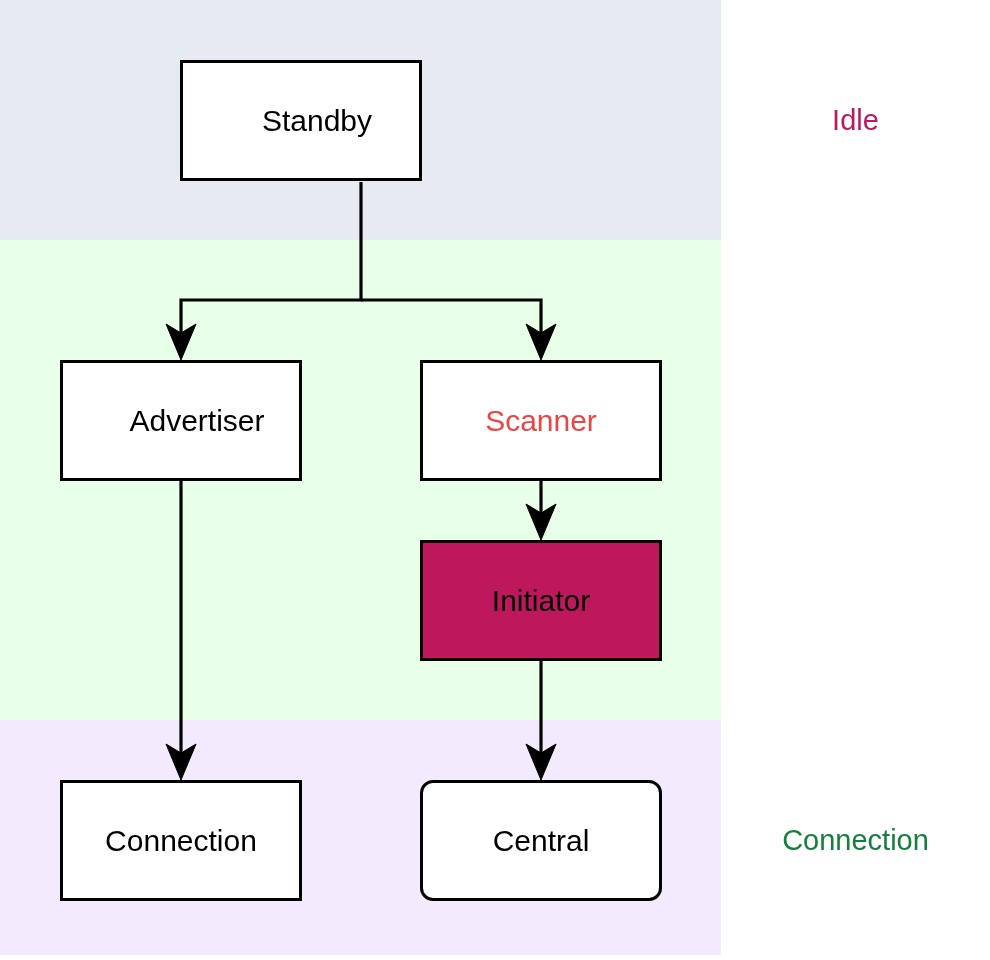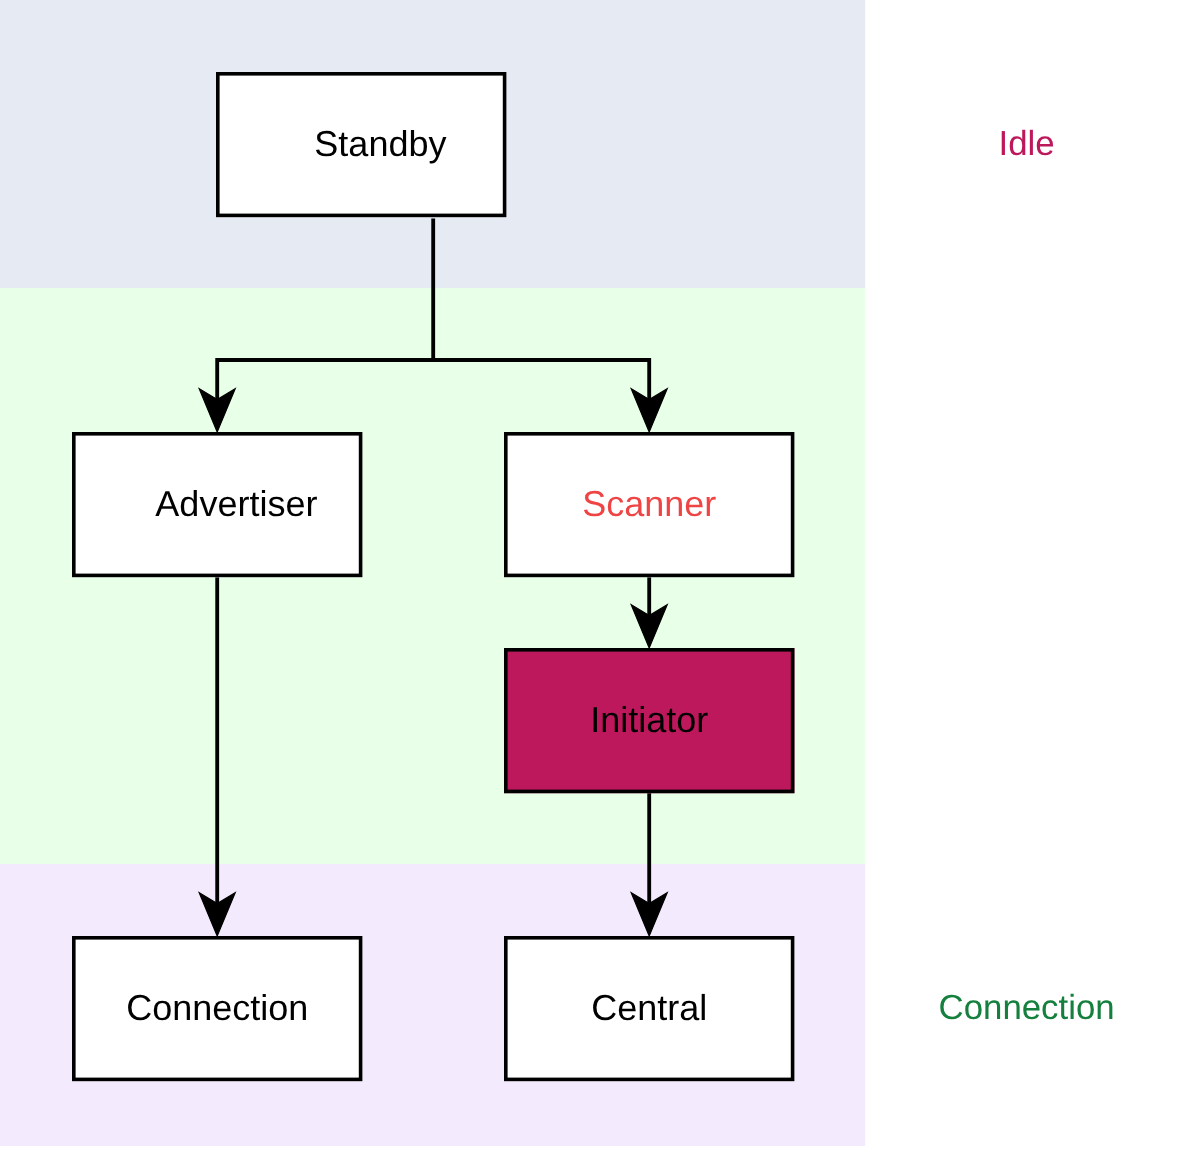--- a/index.html
+++ b/index.html
@@ -134,20 +134,20 @@
   </div>
 
   <div class="node" id="node-initiator" style="left: 420px; top: 540px; width: 242px; height: 121px; background: #be185d; border-color: rgb(0, 0, 0);">
     <span class="node-label" style="color: rgb(0, 0, 0);">Initiator</span>
   </div>
 
   <div class="node" id="node-peripheral" style="left: 60px; top: 780px; width: 242px; height: 121px; background: rgb(255, 255, 255); border-color: rgb(0, 0, 0);">
     <span class="node-label" style="color: rgb(0, 0, 0);">Connection</span>
   </div>
 
-  <div class="node" id="node-central" style="left: 420px; top: 780px; width: 242px; height: 121px; background: rgb(255, 255, 255); border-color: rgb(0, 0, 0);">
+  <div class="node" id="node-central" style="left: 420px; top: 780px; width: 242px; height: 121px; background: rgb(255, 255, 255); border-color: rgb(0, 0, 0); border-radius: 13px;">
     <span class="node-label" style="color: rgb(0, 0, 0);">Central</span>
   </div>
 
   <div class="band-label" id="label-idle" style="color: #be185d;">Idle</div>
   <div class="band-label" id="label-connection" style="color: #15803d;">Connection</div>
 
 </div>
 
 </body></html>

